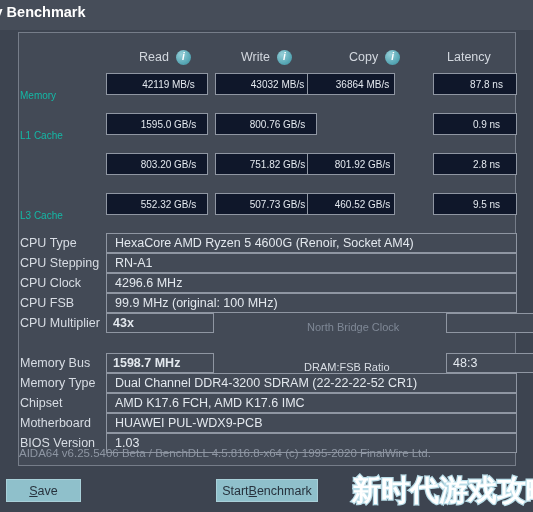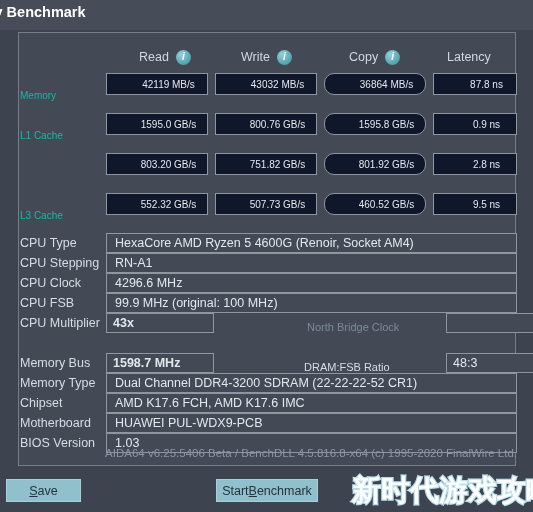--- a/index.html
+++ b/index.html
@@ -107,21 +107,21 @@
     display: flex;
     align-items: center;
     justify-content: center;
     font-size: 10px;
     color: #e3e8ee;
     white-space: nowrap;
     padding-left: 23px;
   }
   .val-box.b0 { left: 87px;  width: 102px; }
   .val-box.b1 { left: 196px; width: 102px; }
-  .val-box.b2 { left: 305px; width: 102px; border-radius: 10px; }
+  .val-box.b2 { left: 288px; width: 88px; }
   .val-box.b3 { left: 414px; width: 84px;  }
 
   
   .info-row {
     position: absolute;
     left: 0;
     width: 498px;
     height: 20px;
   }
   .info-row .info-label {
@@ -160,21 +160,21 @@
     white-space: nowrap;
   }
   .sub-label.dim   { color: #7f8896; left: 288px; }
   .sub-label.bright{ color: #d8dde4; left: 285px; }
 
   
   #panel-credit {
     position: absolute;
     left: 0; bottom: 6px;
     width: 498px;
-    text-align: right;
+    text-align: left;
     font-size: 11.5px;
     color: #8e96a3;
     white-space: nowrap;
   }
 
   
   #button-bar {
     position: absolute;
     left: 0; top: 470px;
     width: 533px; height: 42px;
@@ -251,21 +251,20 @@
     <div class="val-box b0">42119 MB/s</div>
     <div class="val-box b1">43032 MB/s</div>
     <div class="val-box b2">36864 MB/s</div>
     <div class="val-box b3">87.8 ns</div>
   </div>
 
   <div class="bench-row" style="top:80px">
     <div class="row-label">L1 Cache</div>
     <div class="val-box b0">1595.0 GB/s</div>
     <div class="val-box b1">800.76 GB/s</div>
-    <div class="val-box b2">1595.8 GB/s</div>
     <div class="val-box b3">0.9 ns</div>
   </div>
 
   <div class="bench-row" style="top:120px">
     <div class="val-box b0">803.20 GB/s</div>
     <div class="val-box b1">751.82 GB/s</div>
     <div class="val-box b2">801.92 GB/s</div>
     <div class="val-box b3">2.8 ns</div>
   </div>
 

